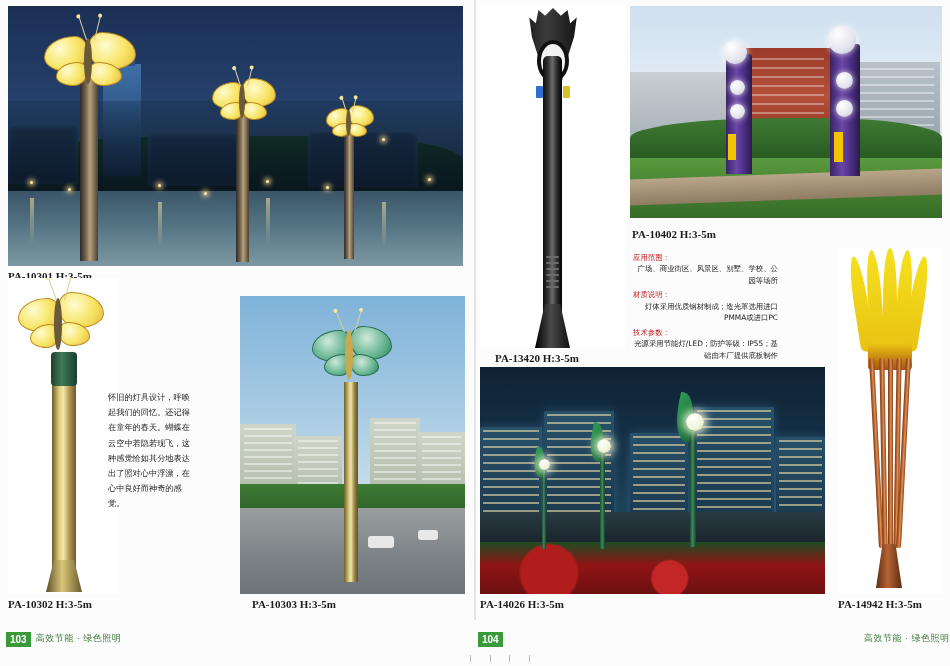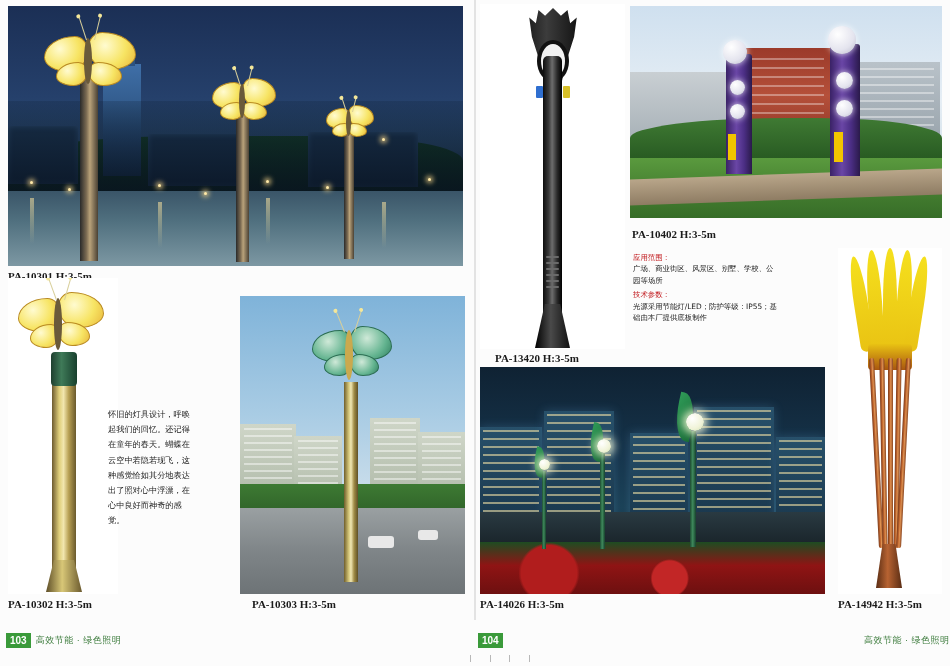--- a/index.html
+++ b/index.html
@@ -41,21 +41,21 @@
     white-space: nowrap;
     font-family: "Liberation Serif", serif;
   }
 
   
   .footer-bar {
     position: absolute;
     bottom: 18px;
     height: 16px;
     display: flex;
-    align-items: center;
+    align-items: flex-start;
     gap: 5px;
   }
   .pagenum {
     background: #3a9a3a;
     color: #fff;
     font-size: 10px;
     font-weight: bold;
     padding: 1px 4px 1px 4px;
     line-height: 13px;
   }
@@ -233,37 +233,37 @@
   .p7-rod { position: absolute; top: 0; width: 5px; height: 100%;
     background: linear-gradient(to right, #7a3a1a, #c56a31 40%, #e09352 55%, #8a4520); border-radius: 2px; }
   .p7-base { position: absolute; left: 38px; top: 296px; width: 26px; height: 44px;
     background: linear-gradient(to right, #5a2d14, #b76332 45%, #5a2d14); clip-path: polygon(25% 0,75% 0,100% 100%,0 100%); }
   .p7-cup { position: absolute; left: 30px; top: 96px; width: 44px; height: 26px;
     background: linear-gradient(to bottom, #e9c213, #a9560f); border-radius: 4px; }
 
   
   .desc-text {
     position: absolute;
-    left: 108px; top: 407px;
+    left: 108px; top: 390px;
     width: 90px;
     font-size: 8.2px;
     line-height: 1.85;
     color: #1d1d1d;
     font-family: "DejaVu Sans", sans-serif;
   }
   .spec {
     position: absolute;
     left: 633px; top: 252px;
     width: 145px;
     font-size: 7.4px;
     line-height: 1.55;
     font-family: "DejaVu Sans", sans-serif;
   }
   .spec .h { color: #c0171b; font-weight: normal; }
-  .spec .b { color: #1a1a1a; display: block; }
+  .spec .b { color: #1a1a1a; display: block; text-align: right; }
   .spec .grp { margin-bottom: 3px; }
 </style>
 </head>
 <body>
 
 <div class="page">
 
   <div class="spine"></div>
 
   <div class="photo" id="photo-10301">
@@ -374,20 +374,24 @@
     </div>
   </div>
   <div class="caption" style="left:632px; top:228px;">PA-10402 H:3-5m</div>
 
   <div class="spec">
     <div class="grp">
       <span class="h">应用范围：</span>
       <span class="b">广场、商业街区、风景区、别墅、学校、公园等场所</span>
     </div>
     <div class="grp">
+      <span class="h">材质说明：</span>
+      <span class="b">灯体采用优质钢材制成；造光罩选用进口PMMA或进口PC</span>
+    </div>
+    <div class="grp">
       <span class="h">技术参数：</span>
       <span class="b">光源采用节能灯/LED；防护等级：IP55；基础由本厂提供底板制作</span>
     </div>
   </div>
 
   <div class="photo" id="photo-10302">
     <div class="p4-pole"></div>
     <div class="p4-pole-base"></div>
     <div class="p4-neck"></div>
     <div class="bf-wing l" style="left:10px; top:20px; width:40px; height:32px;"></div>

